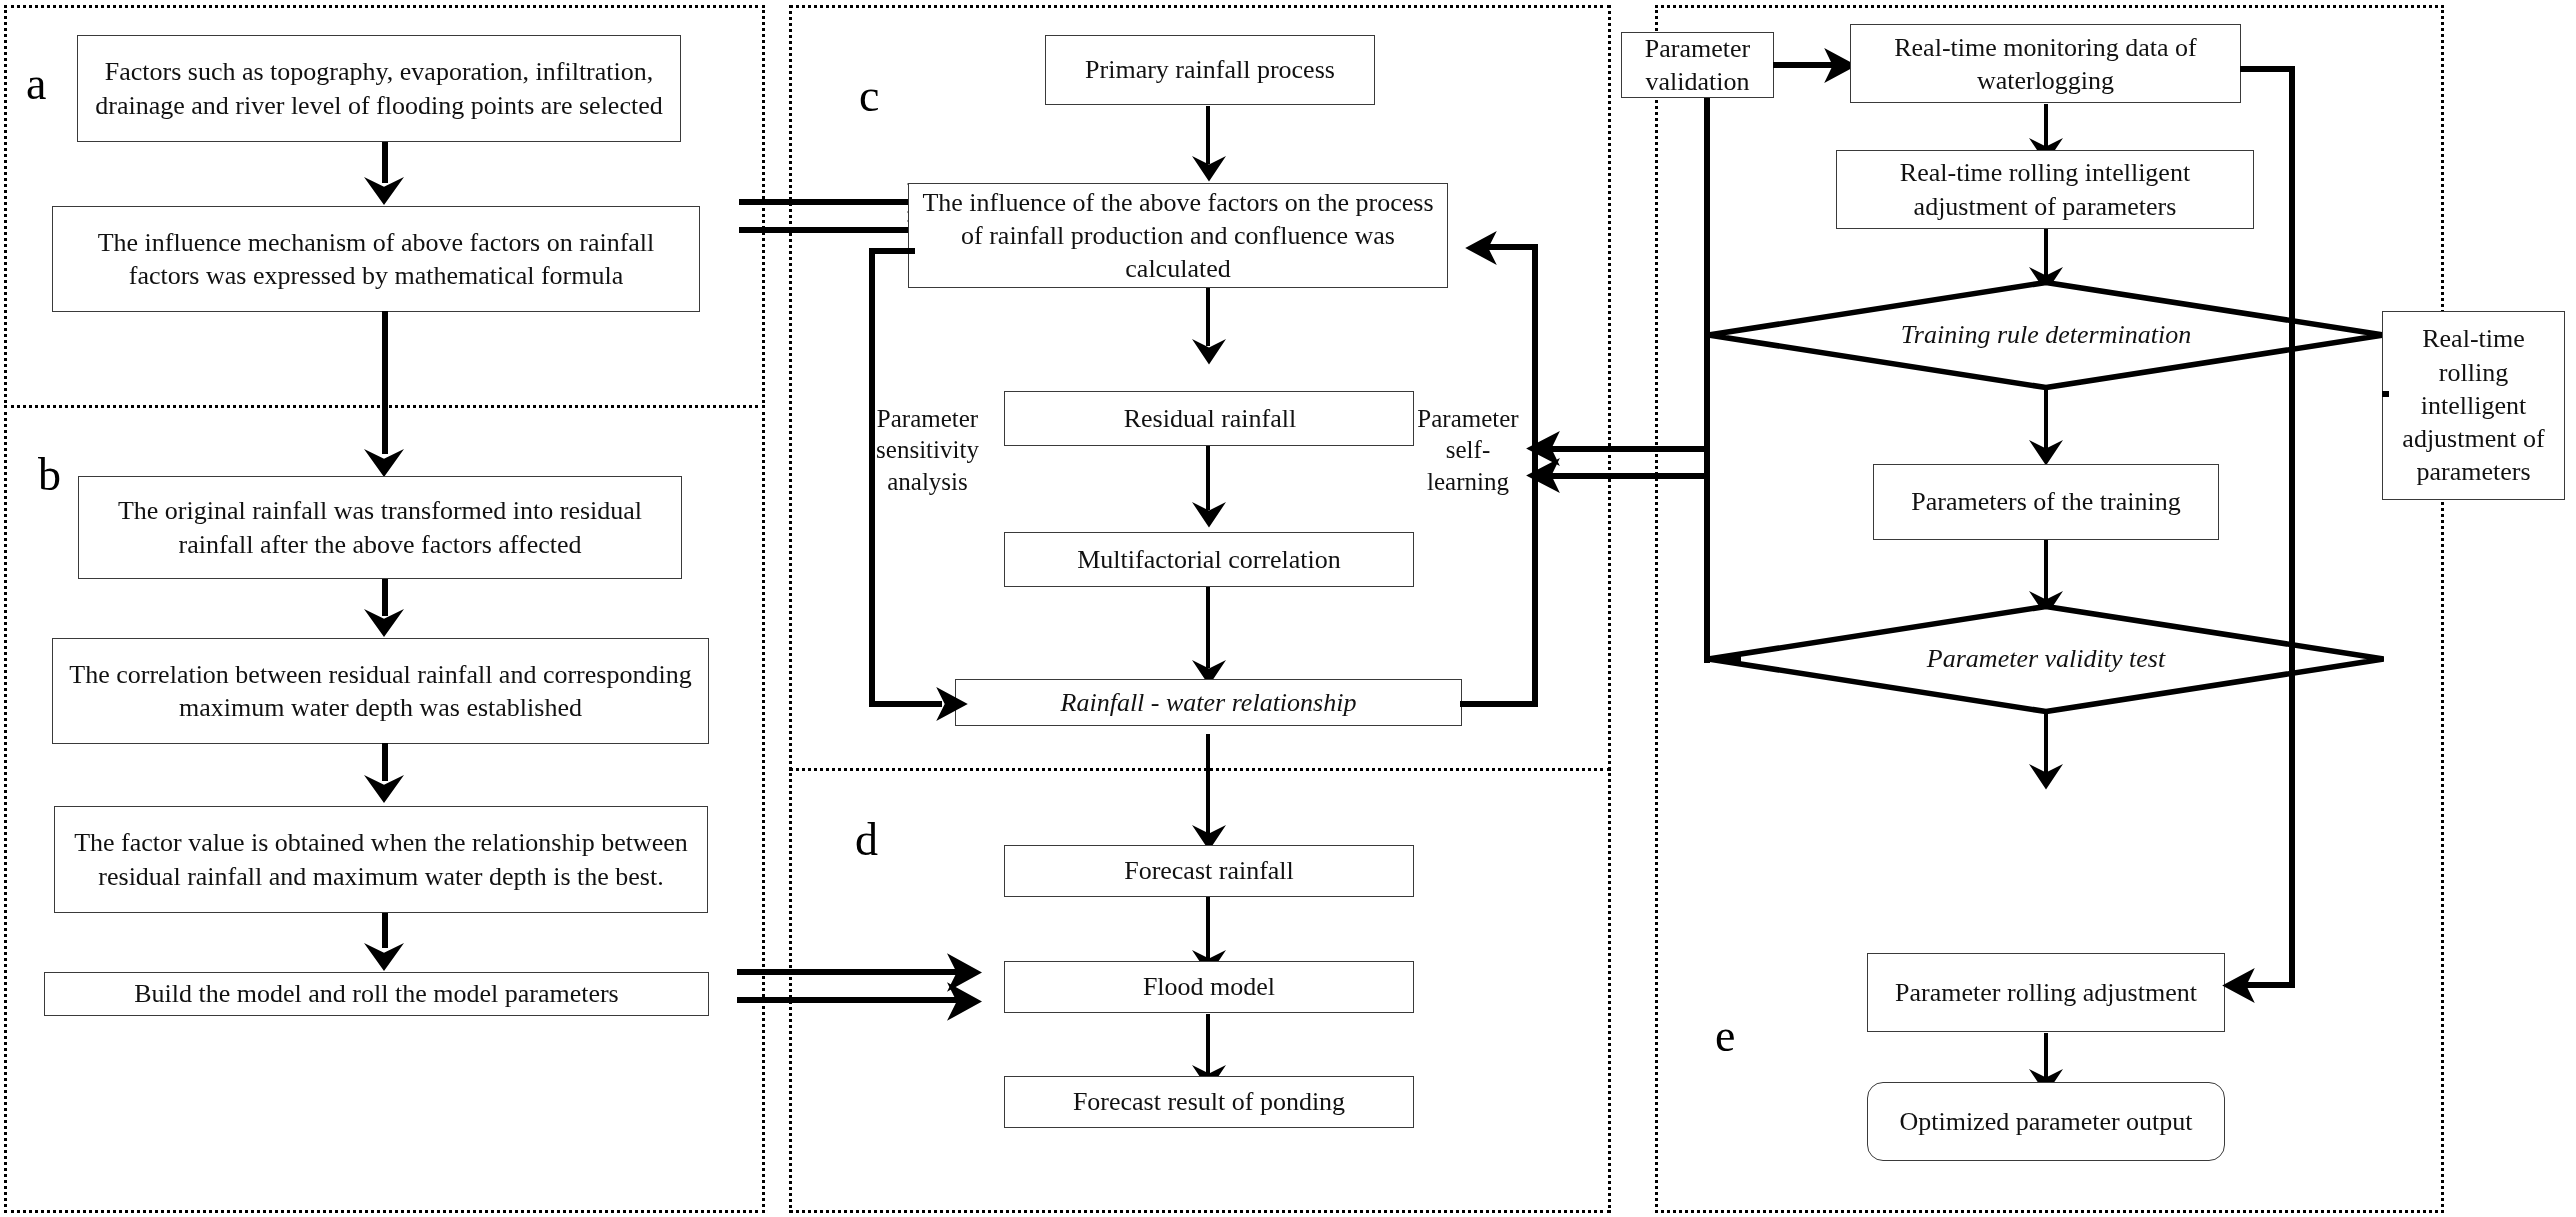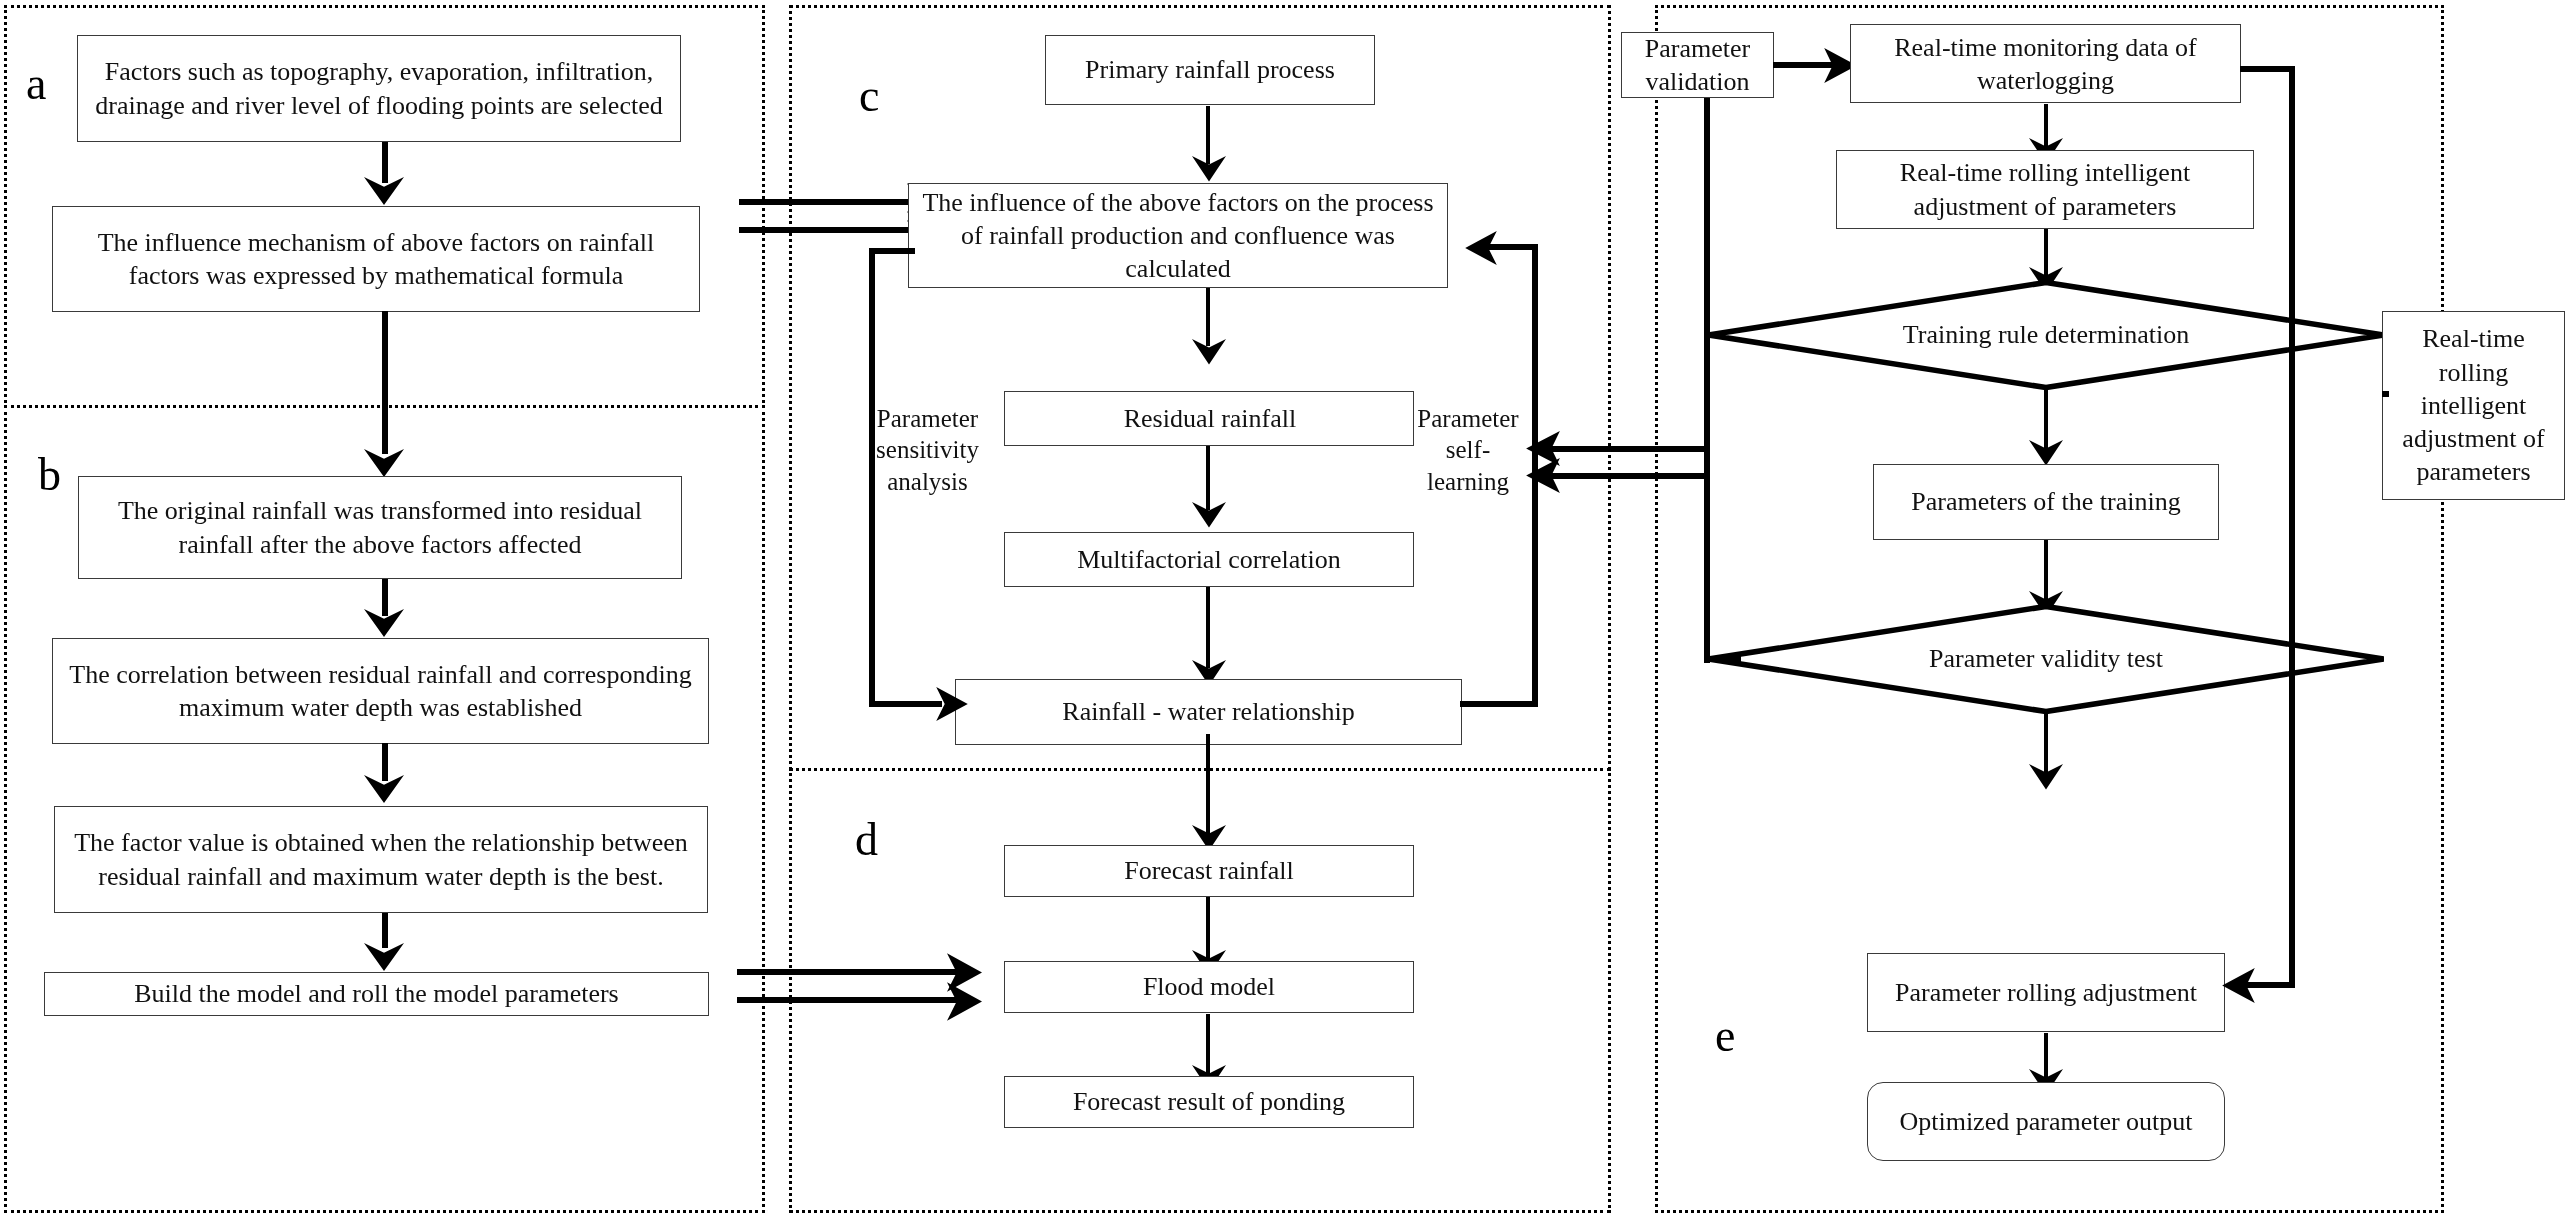--- a/index.html
+++ b/index.html
@@ -14,21 +14,21 @@
 
   
   .box{position:absolute;box-sizing:border-box;border:1.8px solid #3a3a3a;background:#fff;
        display:flex;align-items:center;justify-content:center;text-align:center;
        font-family:"Liberation Serif",serif;color:#111;line-height:1.28;padding:2.4px 6.1px;}
 
   
   .diamond{position:absolute;}
   .diamond svg{display:block;width:100%;height:100%;}
   .diamond .dtext{position:absolute;inset:0;display:flex;align-items:center;justify-content:center;
-       text-align:center;font-family:"Liberation Serif",serif;color:#111;line-height:1.3;}
+       text-align:center;font-family:"Liberation Serif",serif;color:#111;line-height:1.3;font-style:italic;}
 
   
   .ln{position:absolute;background:#000;}
   .vln{width:4.3px;}
   .hln{height:4.3px;}
   .thin{width:3.1px;}
 
   
   .ah{position:absolute;}
   .ah svg{display:block;overflow:visible;}
@@ -155,21 +155,21 @@
 
   <div class="box" style="left:1004px;top:532px;width:410px;height:55px;font-size:26px;">Multifactorial correlation</div>
 
   <div class="ln thin" style="left:1206px;top:587px;width:4.3px;height:81px;"></div>
   <div class="ah" style="left:1192px;top:660px;">
     <svg width="34" height="28" viewBox="0 0 56 46">
         <polygon points="0,0 28,42 56,0 28,14" fill="#000"></polygon>
       </svg>
   </div>
 
-  <div class="box" style="left:955px;top:679px;width:507px;height:66px;font-size:26px;">Rainfall - water relationship</div>
+  <div class="box" style="left:955px;top:679px;width:507px;height:47px;font-size:26px;font-style:italic;">Rainfall - water relationship</div>
 
   <div class="ln vln" style="left:869px;top:248px;width:6.1px;height:459px;"></div>
   <div class="ln hln" style="left:869px;top:248px;width:46px;height:6.1px;"></div>
   <div class="ln hln" style="left:869px;top:701px;width:73px;height:6.1px;"></div>
   <div class="ah" style="left:936px;top:687px;">
     <svg width="32" height="34" viewBox="0 0 52 56">
         <polygon points="52,28 0,0 14,28 0,56" fill="#000"></polygon>
       </svg>
   </div>
   <div class="flab" style="left:859px;top:403px;width:137px;font-size:25px;">Parameter sensitivity analysis</div>

